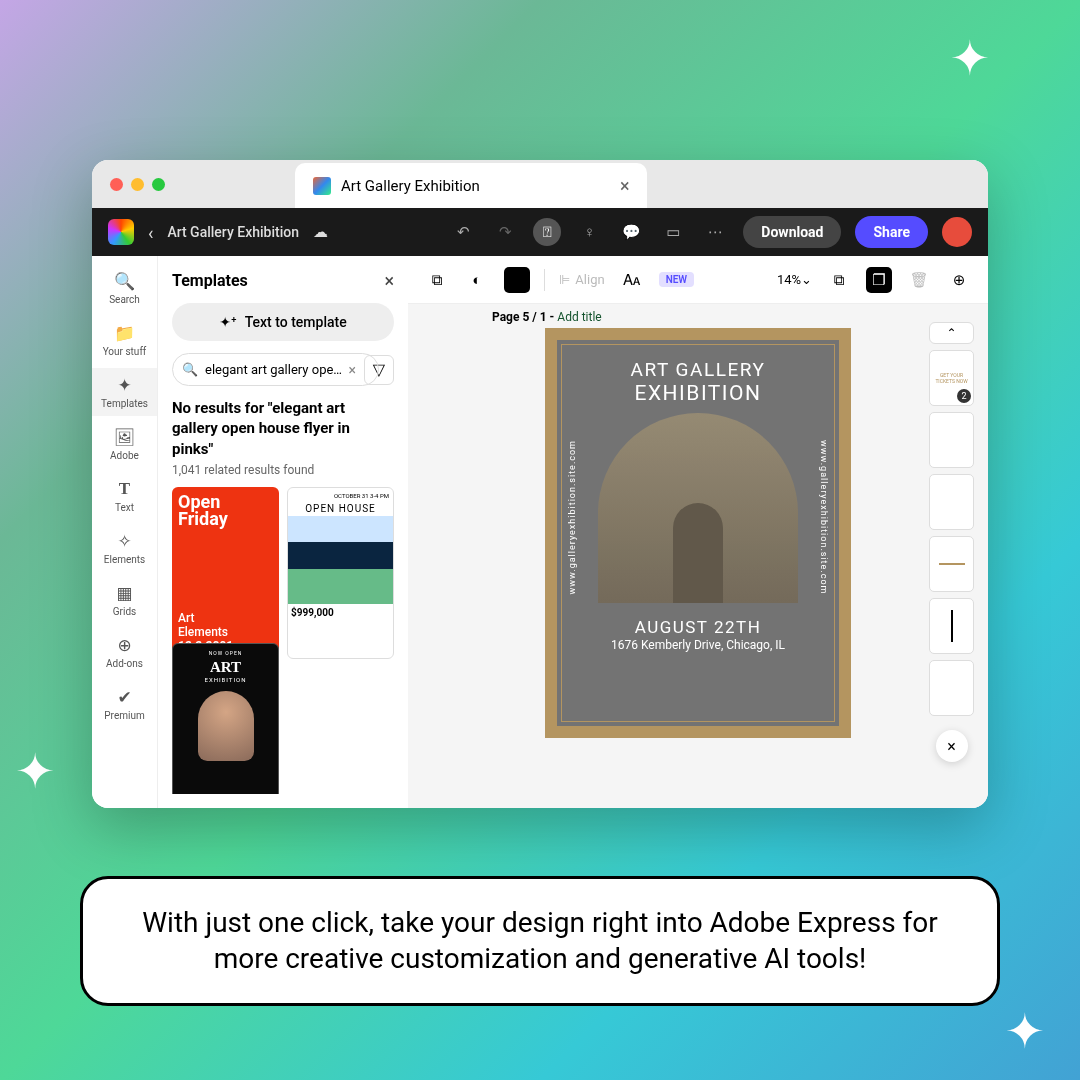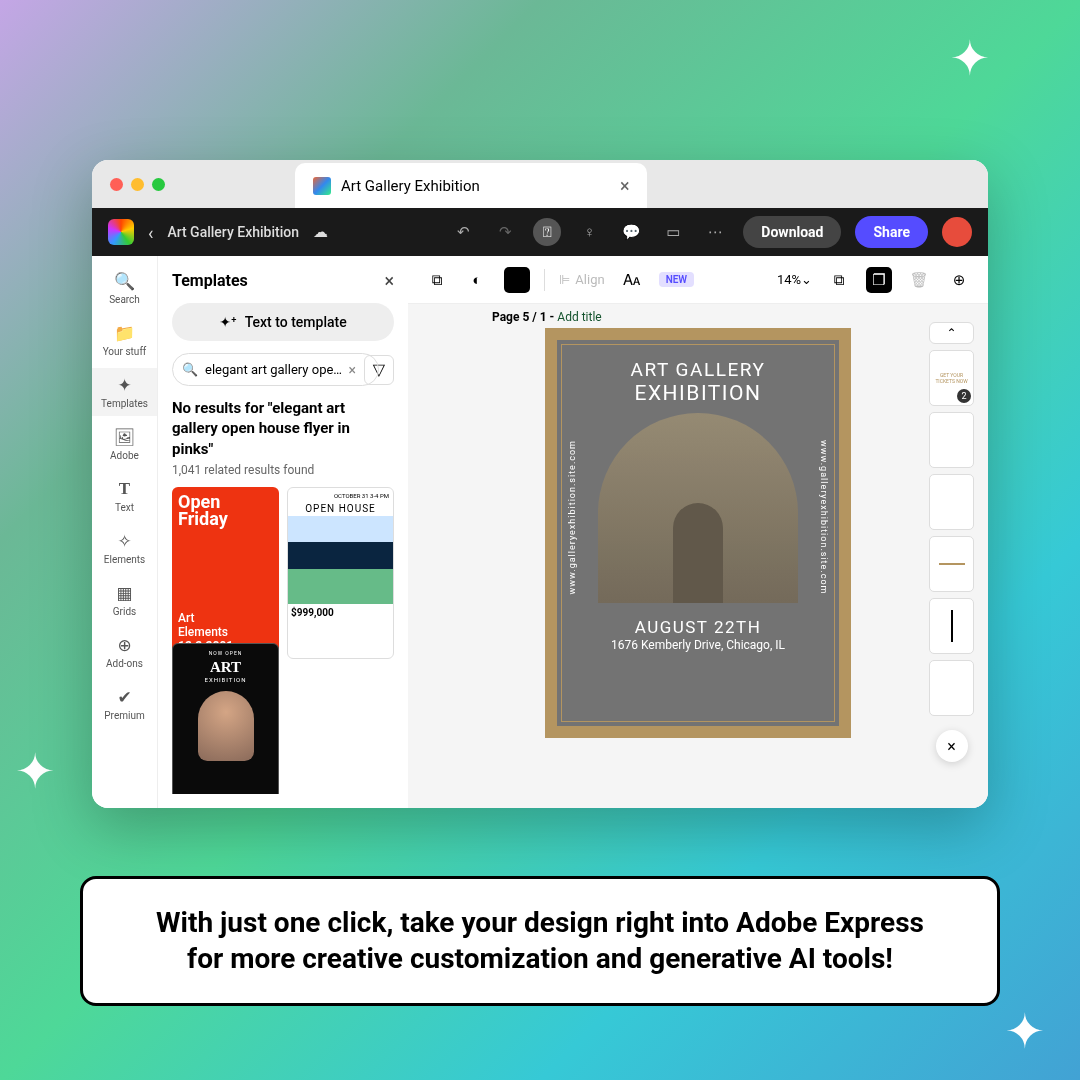--- a/index.html
+++ b/index.html
@@ -93,21 +93,21 @@
 .flyer .cta{background:#b49560;color:#000;padding:8px 20px;font-size:12px;letter-spacing:1px;margin-top:10px;text-align:center;line-height:1.3}
 .flyer .addr{font-size:12px;margin-top:1px}
 .thumbs{position:absolute;right:14px;top:66px;width:45px;display:flex;flex-direction:column;gap:6px;align-items:center}
 .thumbs .up{width:45px;height:22px;background:#fff;border:1px solid #ddd;border-radius:6px;display:flex;align-items:center;justify-content:center;cursor:pointer;font-size:12px}
 .thumb{width:45px;height:56px;background:#fff;border:1px solid #ddd;border-radius:5px;cursor:pointer;position:relative;display:flex;align-items:center;justify-content:center}
 .thumb .badge{position:absolute;bottom:2px;right:2px;width:14px;height:14px;background:#333;color:#fff;border-radius:50%;font-size:9px;display:flex;align-items:center;justify-content:center}
 .thumb.t1c{font-size:5px;text-align:center;color:#b49560}
 .thumb.t4c::after{content:"";width:26px;height:2px;background:#b49560}
 .thumb.t5c::after{content:"";width:2px;height:32px;background:#000}
 .thumbs .xbt{width:32px;height:32px;background:#fff;border-radius:50%;display:flex;align-items:center;justify-content:center;box-shadow:0 2px 8px rgba(0,0,0,.15);cursor:pointer;margin-top:8px;font-size:16px}
-.caption{position:absolute;bottom:74px;left:80px;width:920px;background:#fff;border:3px solid #000;border-radius:16px;padding:26px 52px;font-size:28px;line-height:1.28;text-align:center;font-weight:700}
+.caption{position:absolute;bottom:74px;left:80px;width:920px;background:#fff;border:3px solid #000;border-radius:28px;padding:26px 52px;font-size:28px;line-height:1.28;text-align:center;font-weight:400}
 </style>
 </head>
 <body>
 
 <div class="sparkle s1">✦</div>
 <div class="sparkle s2">✦</div>
 <div class="sparkle s3">✦</div>
 
 <div class="browser">
   <div class="tabbar">

